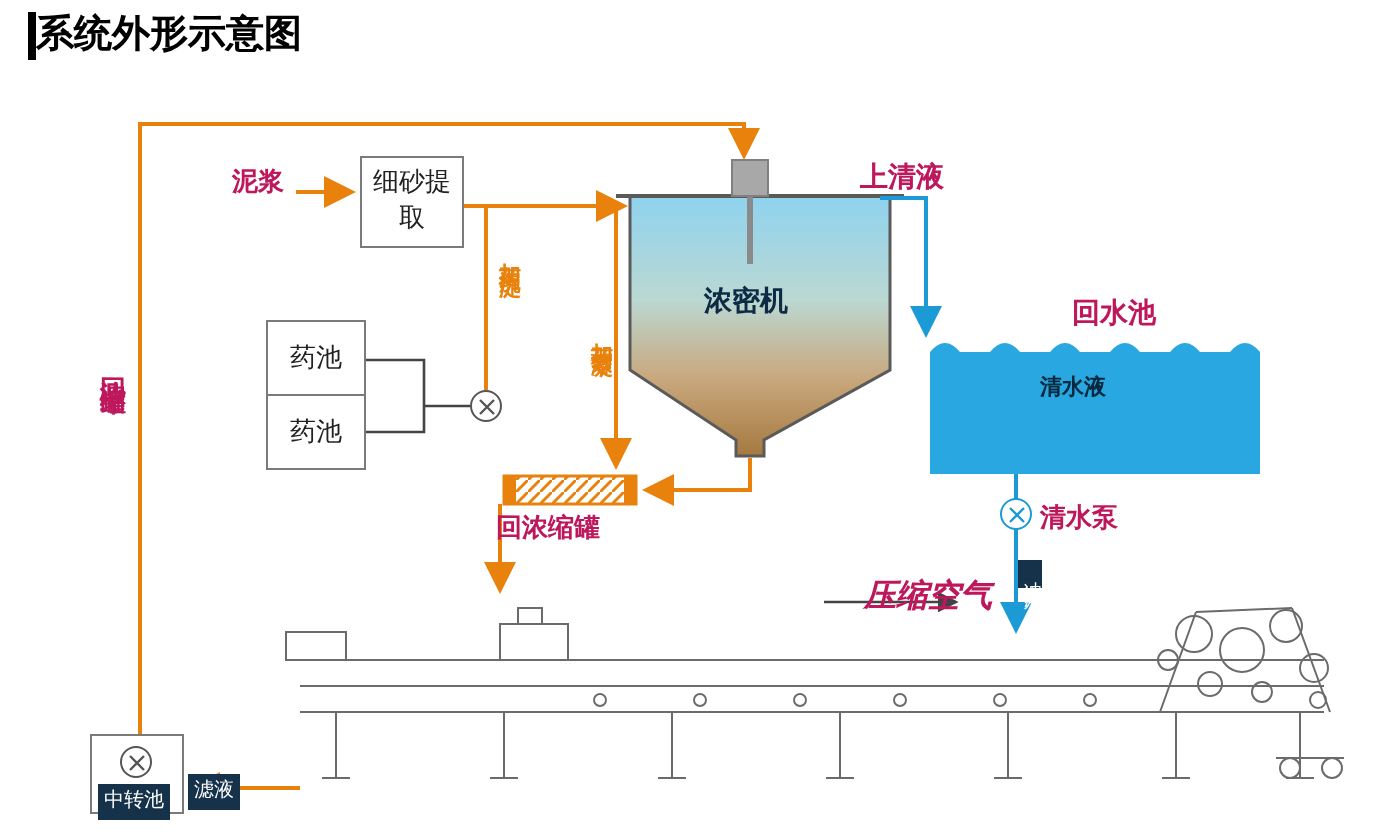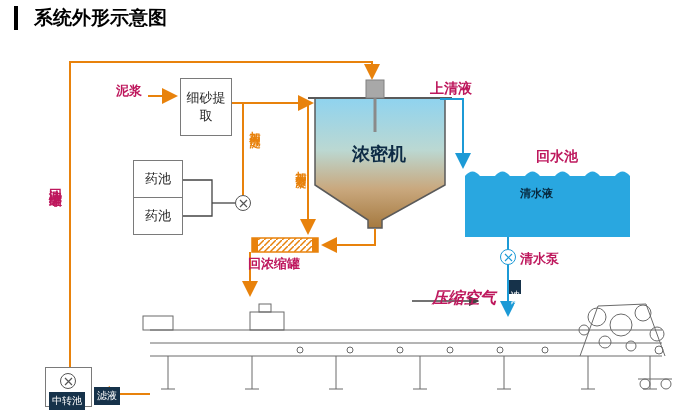--- a/index.html
+++ b/index.html
@@ -12,21 +12,21 @@
        display:flex;align-items:center;justify-content:center;text-align:center;
        box-sizing:border-box;color:#222;}
   .badge{position:absolute;z-index:3;background:#16324a;color:#fff;font-size:10px;
          padding:3px 3px;line-height:1.15;}
   .badge.v{padding:3px 1px;}
   .pump{position:absolute;z-index:3;width:16px;height:16px;border:1.5px solid #555;
         border-radius:50%;background:#fff;box-sizing:border-box;
         display:flex;align-items:center;justify-content:center;}
   .pump.blue{border-color:#1C9AD6;}
   .title{position:absolute;left:14px;top:6px;z-index:2;font-size:19px;font-weight:bold;
-         color:#000;border-left:4px solid #000;padding-left:16px;line-height:1.25;}
+         color:#000;border-left:4px solid #000;padding-left:0;line-height:1.25;}
   .aircomp{position:absolute;z-index:2;background:#4DB3E6;border:1px solid #1f7fb0;
            color:#07293f;font-weight:bold;font-size:13px;display:flex;
            align-items:center;justify-content:center;box-sizing:border-box;}
 </style>
 </head>
 <body>
 
 <div class="canvas">
 
   <svg class="wires" width="700" height="420" viewBox="0 0 700 420">
@@ -136,29 +136,29 @@
     </g>
   </svg>
 
   <div class="title">系统外形示意图</div>
 
   <div class="lbl" style="left:116px;top:82px;font-size:13px;">泥浆</div>
   <div class="lbl" style="left:430px;top:80px;font-size:14px;">上清液</div>
   <div class="lbl" style="left:536px;top:148px;font-size:14px;">回水池</div>
   <div class="lbl" style="left:520px;top:186px;font-size:11px;color:#07293f;">清水液</div>
   <div class="lbl" style="left:520px;top:250px;font-size:13px;">清水泵</div>
-  <div class="lbl" style="left:352px;top:142px;font-size:18px;color:#0d2b45;">浓密机</div>
+  <div class="lbl" style="left:352px;top:142px;font-size:14px;color:#0d2b45;">浓密机</div>
   <div class="lbl" style="left:248px;top:255px;font-size:13px;">回浓缩罐</div>
   <div class="lbl" style="left:432px;top:288px;font-size:16px;font-style:italic;">压缩空气</div>
 
   <div class="lbl v" style="left:246px;top:122px;font-size:11px;color:#E8820C;">加药沉淀</div>
   <div class="lbl v" style="left:292px;top:162px;font-size:11px;color:#E8820C;">加药絮凝</div>
   <div class="lbl v" style="left:46px;top:178px;font-size:13px;">回浓缩罐</div>
 
-  <div class="box" style="left:180px;top:78px;width:52px;height:58px;font-size:13px;line-height:1.4;padding:2px;">细砂提取</div>
+  <div class="box" style="left:180px;top:78px;width:52px;height:46px;font-size:13px;line-height:1.4;padding:2px;">细砂提取</div>
   <div class="box" style="left:133px;top:160px;width:50px;height:38px;font-size:13px;">药池</div>
   <div class="box" style="left:133px;top:197px;width:50px;height:38px;font-size:13px;">药池</div>
 
   <div class="box" style="left:45px;top:367px;width:47px;height:40px;"></div>
   <div class="badge" style="left:49px;top:392px;">中转池</div>
   <div class="badge" style="left:94px;top:387px;">滤液</div>
   <div class="badge v" style="left:509px;top:280px;font-size:9px;">冲洗清水</div>
 
   <div class="pump" style="left:235px;top:195px;">
     <svg width="9" height="9" viewBox="0 0 9 9">

